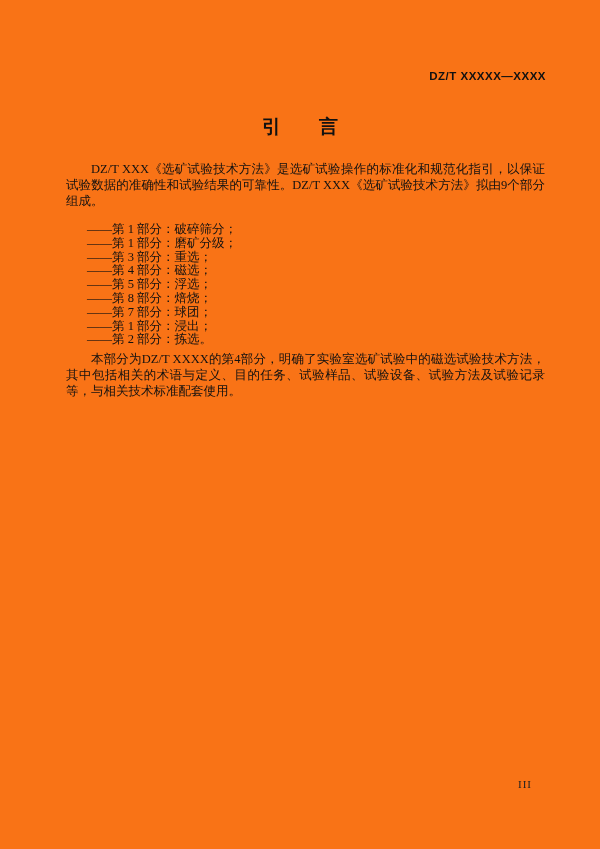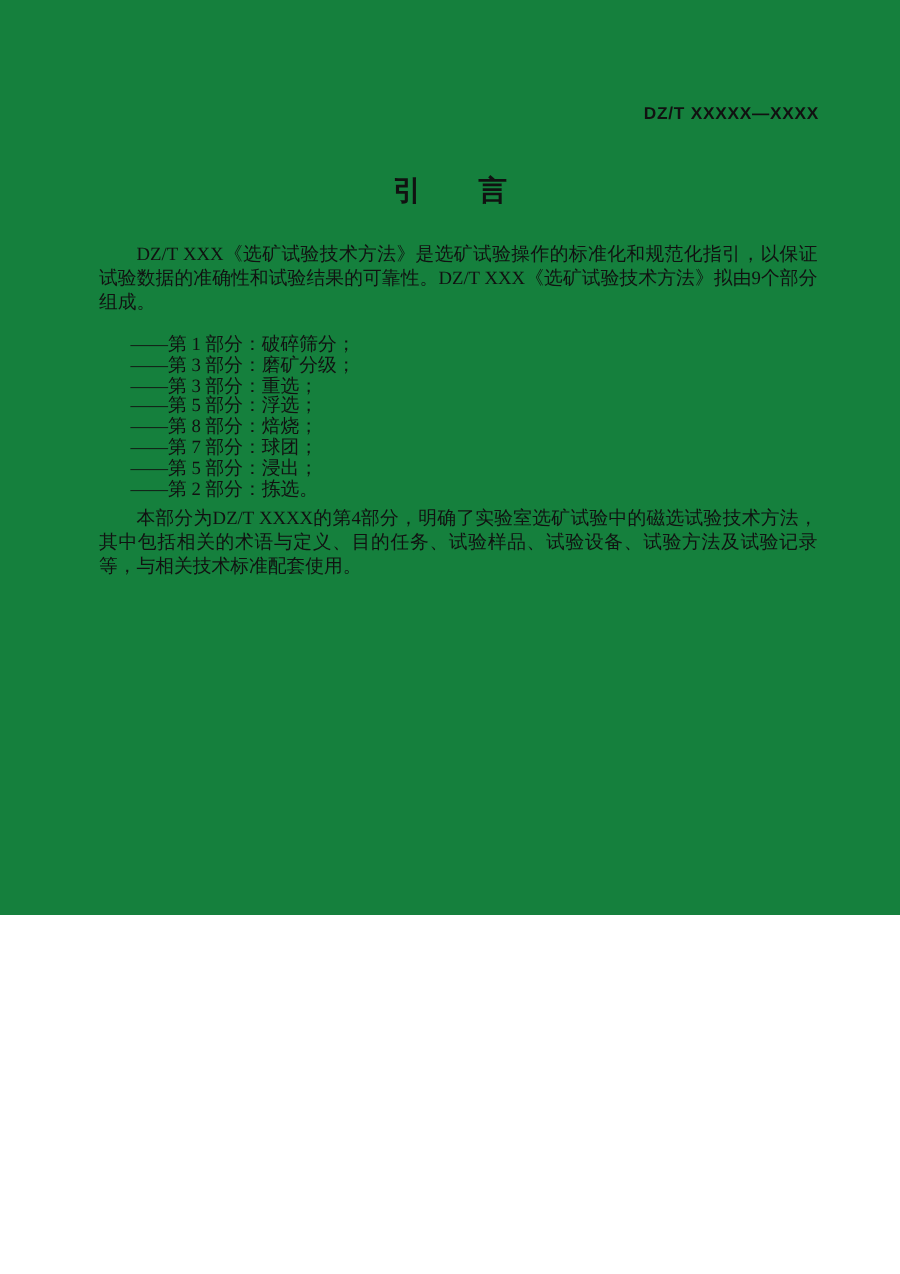--- a/index.html
+++ b/index.html
@@ -3,22 +3,22 @@
 <meta charset="utf-8">
 <style>
   html, body {
     margin: 0;
     padding: 0;
     background: #ffffff;
   }
   .page {
     position: relative;
     width: 600px;
-    height: 610px;
-    background: #15803d;
+    height: 849px;
+    background: #f97316;
     color: #111111;
     font-family: "Liberation Serif", "DejaVu Serif", serif;
     overflow: hidden;
   }
   .doc-header {
     position: absolute;
     top: 70px;
     right: 54px;
     font-family: "Liberation Sans", "DejaVu Sans", sans-serif;
     font-weight: bold;
@@ -79,26 +79,27 @@
   <div class="doc-header">DZ/T XXXXX—XXXX</div>
 
   <div class="doc-title">引　　言</div>
 
   <div class="content">
 
     <p class="para">DZ/T XXX《选矿试验技术方法》是选矿试验操作的标准化和规范化指引，以保证试验数据的准确性和试验结果的可靠性。DZ/T XXX《选矿试验技术方法》拟由9个部分组成。</p>
 
     <div class="parts-list">
       <div class="parts-list-item">——第 1 部分：破碎筛分；</div>
-      <div class="parts-list-item">——第 3 部分：磨矿分级；</div>
+      <div class="parts-list-item">——第 1 部分：磨矿分级；</div>
       <div class="parts-list-item">——第 3 部分：重选；</div>
+      <div class="parts-list-item">——第 4 部分：磁选；</div>
       <div class="parts-list-item">——第 5 部分：浮选；</div>
       <div class="parts-list-item">——第 8 部分：焙烧；</div>
       <div class="parts-list-item">——第 7 部分：球团；</div>
-      <div class="parts-list-item">——第 5 部分：浸出；</div>
+      <div class="parts-list-item">——第 1 部分：浸出；</div>
       <div class="parts-list-item">——第 2 部分：拣选。</div>
     </div>
 
     <p class="para">本部分为DZ/T XXXX的第4部分，明确了实验室选矿试验中的磁选试验技术方法，其中包括相关的术语与定义、目的任务、试验样品、试验设备、试验方法及试验记录等，与相关技术标准配套使用。</p>
 
   </div>
 
   <div class="page-footer">III</div>
 
 </div>

